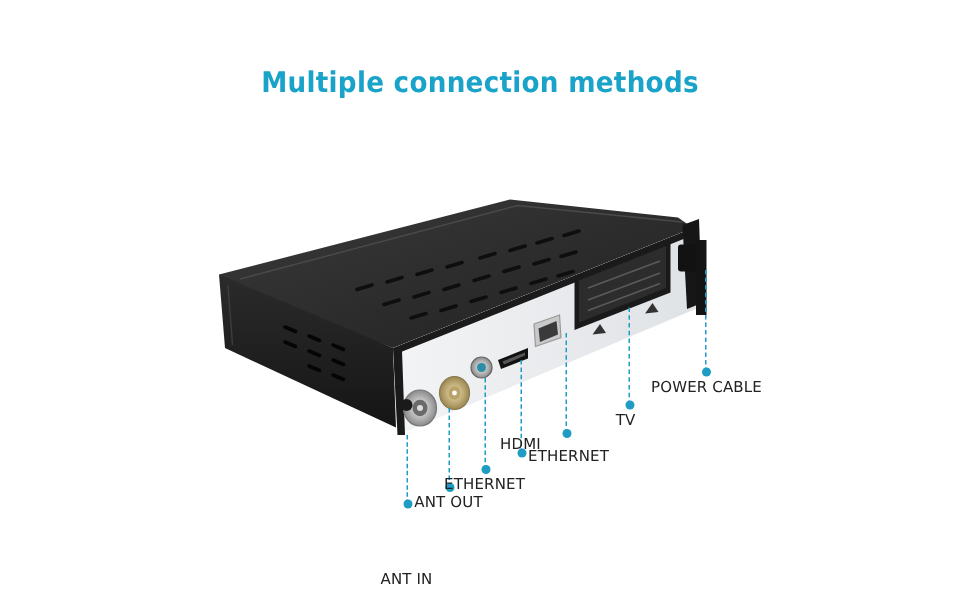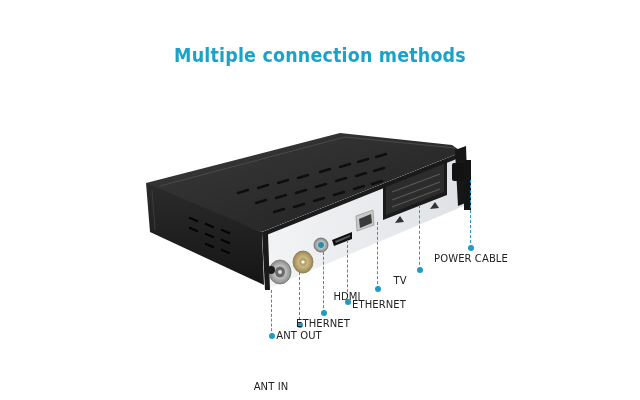--- a/index.html
+++ b/index.html
@@ -160,19 +160,19 @@
   <div class="label" style="left:347px; top:291px;">HDMI</div>
 </div>
 <div>
   <div class="leader" style="left:377px; top:222px; height:67px; border-color:#1e9cc4;"></div>
   <div class="dot" style="left:377.6px; top:289px; background:#1e9cc4;"></div>
   <div class="label" style="left:379px; top:299px;">ETHERNET</div>
 </div>
 <div>
   <div class="leader" style="left:419px; top:205px; height:65px; border-color:#1e9cc4;"></div>
   <div class="dot" style="left:419.6px; top:270px; background:#1e9cc4;"></div>
-  <div class="label" style="left:400px; top:275px;">TV</div>
+  <div class="label" style="left:417px; top:275px;">TV</div>
 </div>
 <div>
   <div class="leader" style="left:470px; top:180px; height:68px; border-color:#1e9cc4;"></div>
   <div class="dot" style="left:470.6px; top:248px; background:#1e9cc4;"></div>
   <div class="label" style="left:471px; top:253px;">POWER CABLE</div>
 </div>
 
 </body></html>

